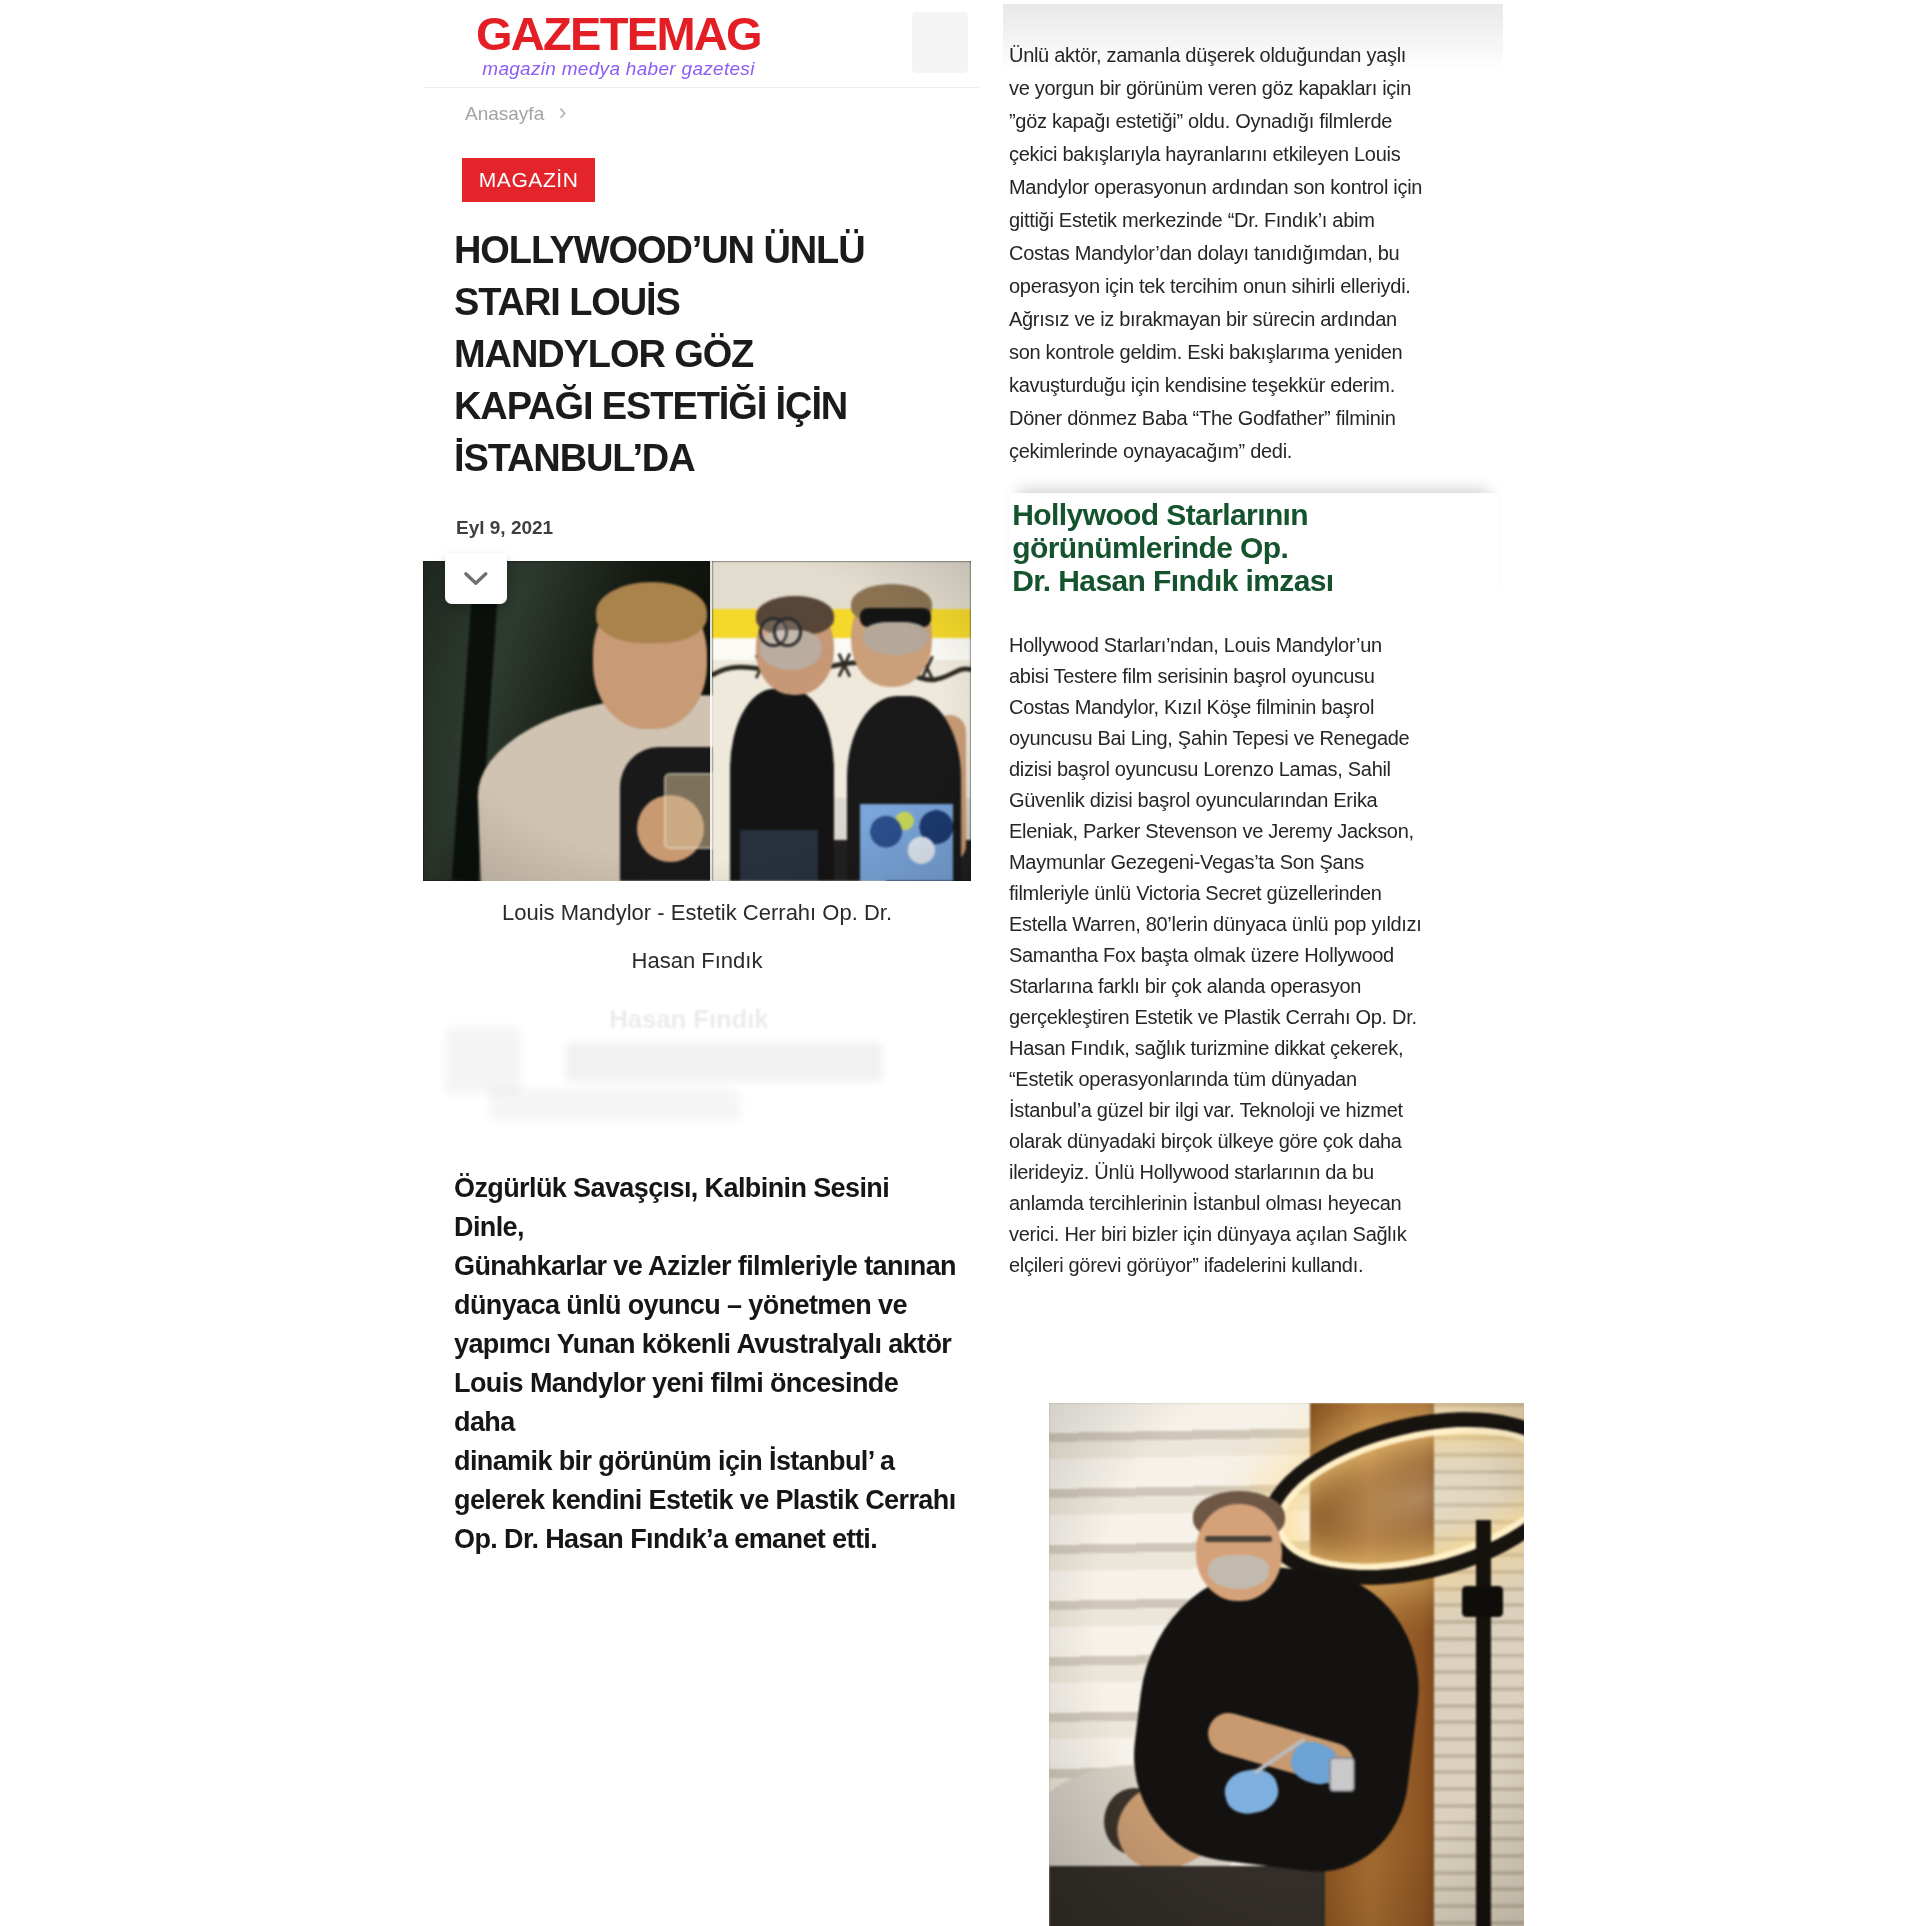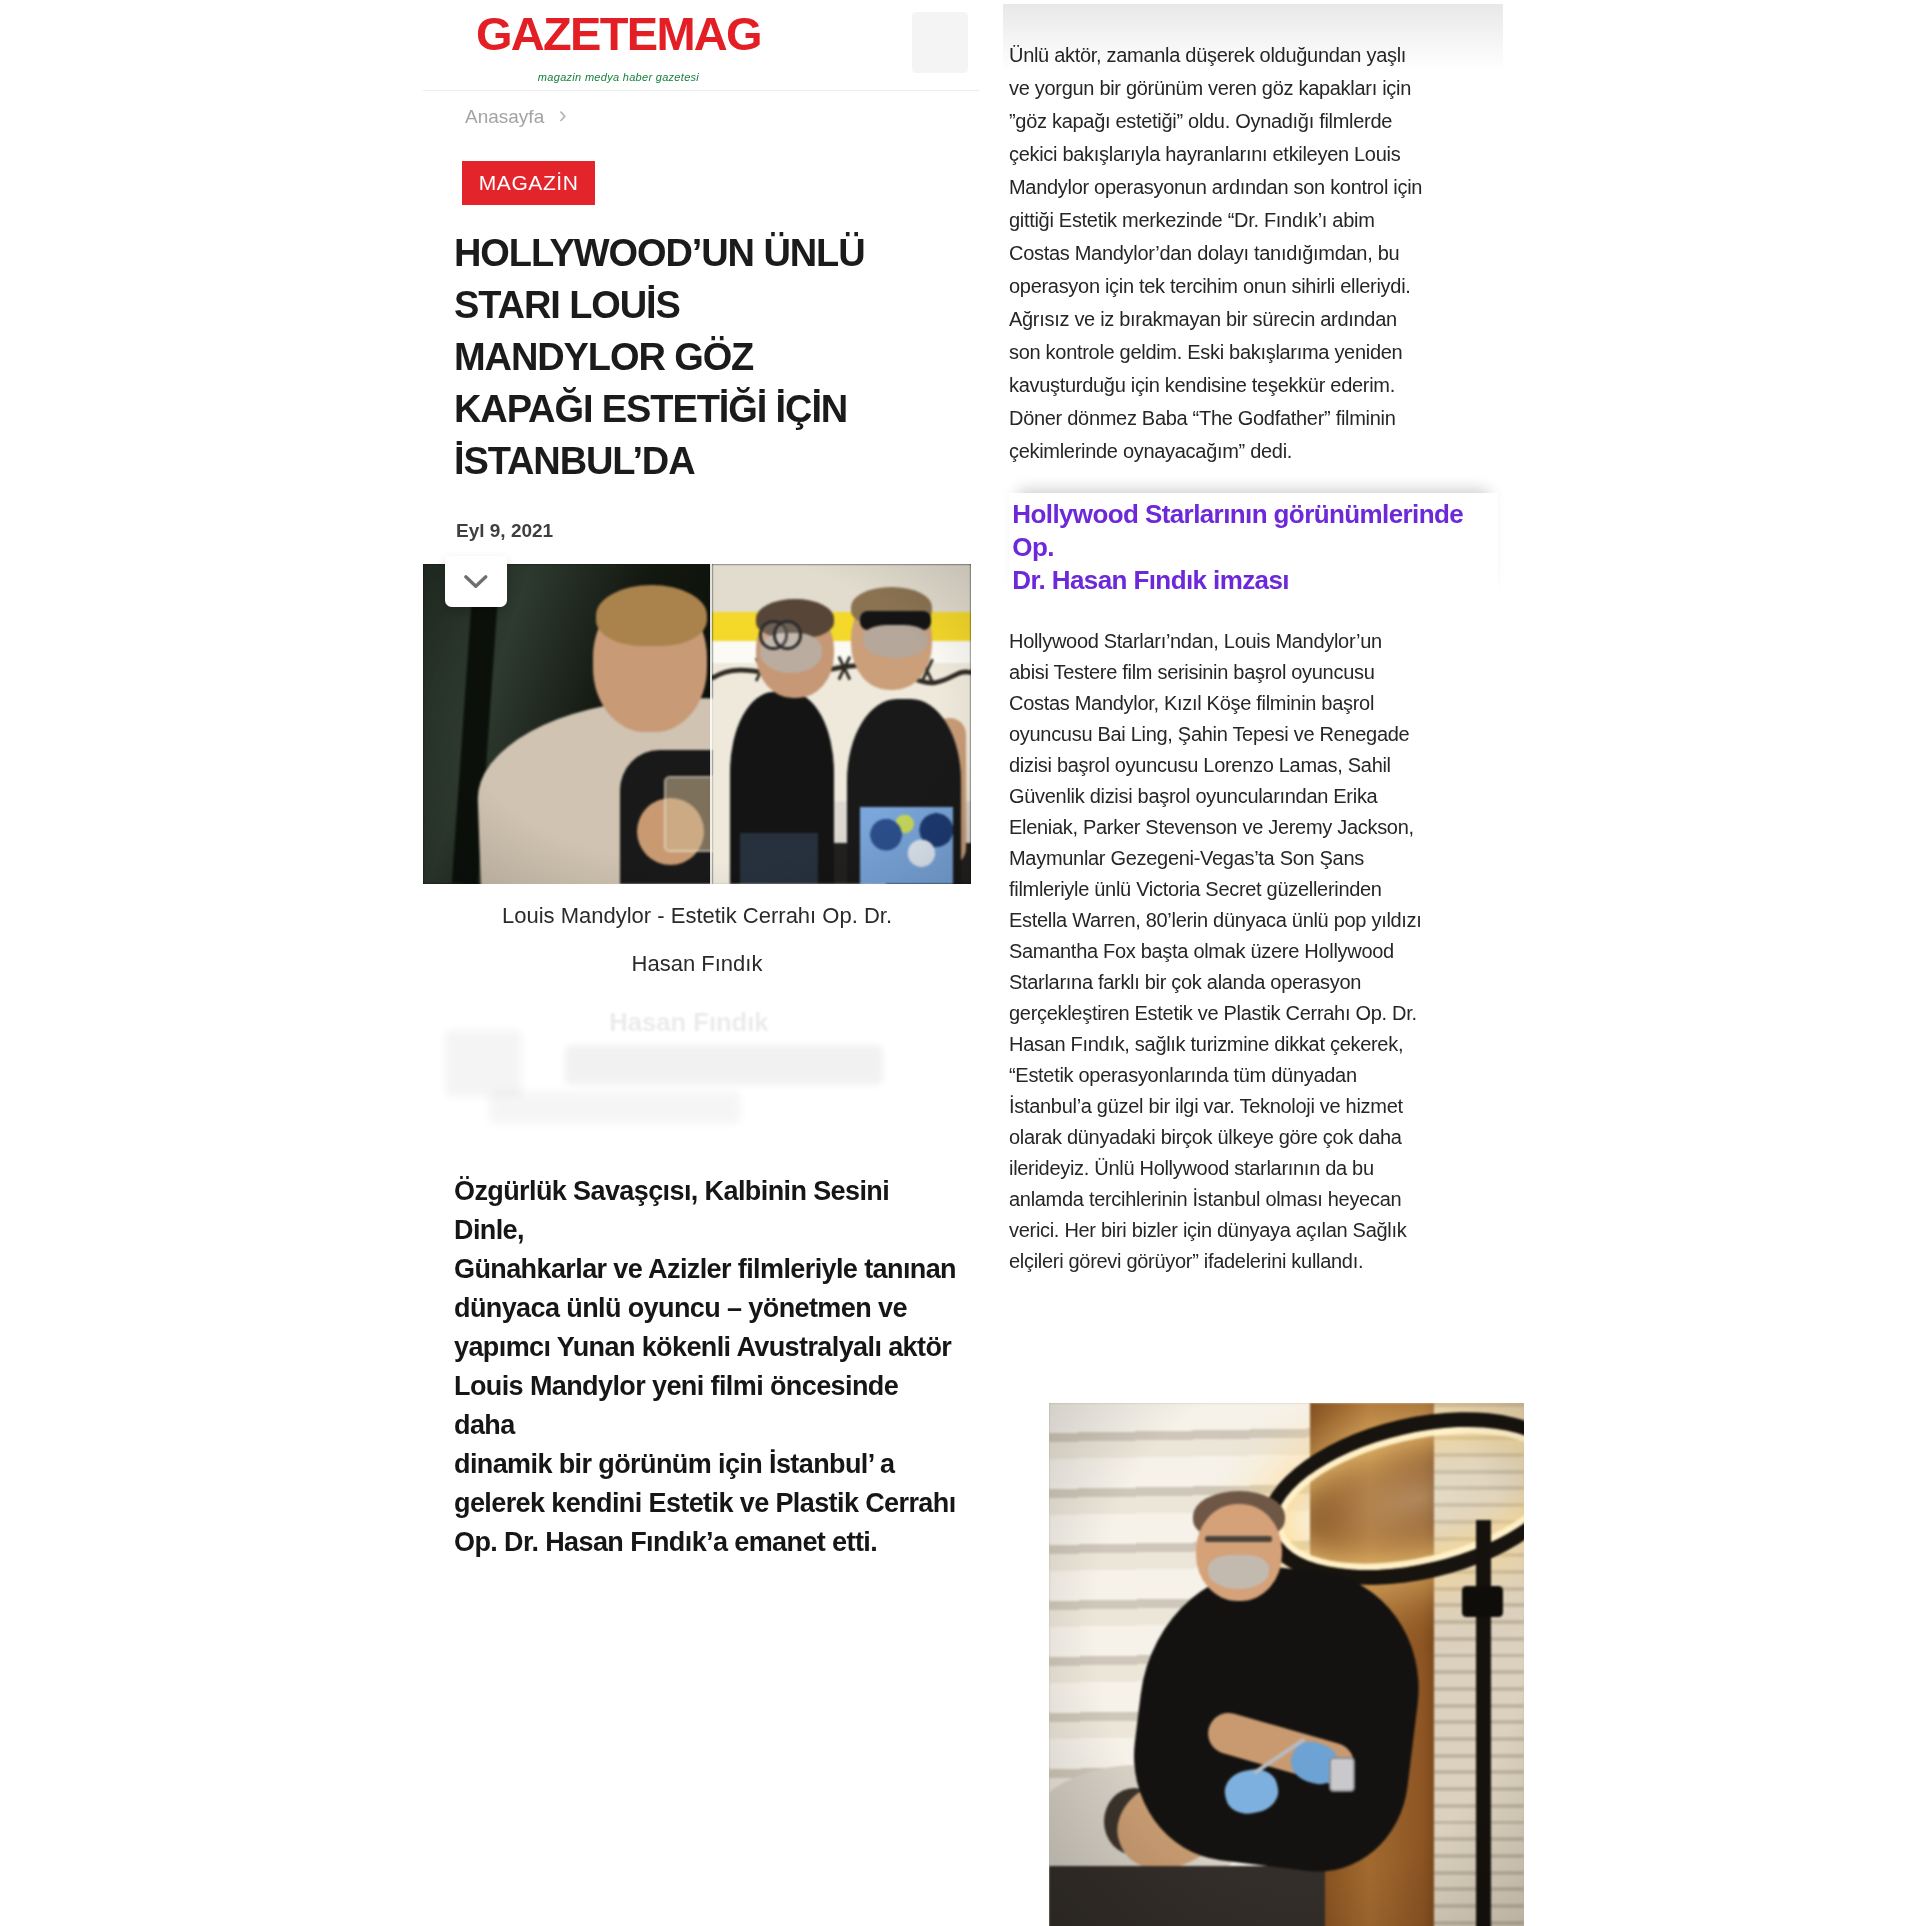--- a/index.html
+++ b/index.html
@@ -4,21 +4,21 @@
 <style>
   html,body{margin:0;padding:0;background:#fff;}
   #page{position:relative;width:1926px;height:1926px;background:#ffffff;overflow:hidden;
         font-family:"Liberation Sans", sans-serif;color:#222;}
   .pre{white-space:pre-line;}
 
   
   .col-left{position:absolute;left:423px;top:0;width:548px;}
   .logo-wrap{margin:9px 0 0 53px;display:inline-block;text-align:center;}
   .logo-text{display:block;font-size:47px;line-height:49px;font-weight:800;letter-spacing:-1.7px;color:#e31e24;}
-  .logo-tagline{display:block;font-size:11px;font-style:italic;color:#15803d;margin-top:13px;letter-spacing:0.3px;}
+  .logo-tagline{display:block;font-size:19px;font-style:italic;color:#8b5cf6;margin-top:0;letter-spacing:0.3px;}
   .header-ghost{position:absolute;left:489px;top:12.2px;width:56px;height:61px;background:#f4f4f4;border-radius:4.4px;}
   .divider{margin-top:6.7px;width:556px;border:0;border-top:1.1px solid #ededed;height:0;}
   .crumb{margin:15.6px 0 0 42px;display:flex;align-items:flex-start;gap:14.5px;font-size:19px;color:#a3a3a3;}
   .crumb-sep{font-size:23.4px;line-height:19px;color:#b5b5b5;}
   .badge{display:inline-block;margin:33px 0 0 39px;background:#e3242b;color:#fff;
          font-size:21px;font-weight:400;letter-spacing:0.6px;padding:10px 16.7px;}
   .headline{margin:22px 0 0 31px;width:503px;font-size:38px;line-height:52px;font-weight:800;
             color:#1b1b1b;letter-spacing:-1.1px;}
   .date{margin:33px 0 0 33px;font-size:19px;font-weight:700;color:#3f3f3f;}
 
@@ -82,21 +82,21 @@
          color:#161616;letter-spacing:-0.6px;}
 
   
   .col-right{position:absolute;left:1009px;top:0;width:489px;height:1926px;}
   .top-shade{position:absolute;left:-5.6px;top:4.4px;width:500px;height:67px;
              background:linear-gradient(180deg,rgba(0,0,0,.09),rgba(0,0,0,0));}
   .p{position:relative;font-size:20px;line-height:33px;color:#262626;letter-spacing:-0.3px;}
   .p1{padding-top:19px;}
   .p2{margin-top:30px;}
   .subhead{position:relative;margin-top:24.5px;padding:5.6px 4.4px 7.8px 3.3px;background:#fff;
-           font-size:26px;line-height:33px;font-weight:700;color:#6d28d9;letter-spacing:-0.6px;
+           font-size:30px;line-height:33px;font-weight:700;color:#14532d;letter-spacing:-0.6px;
            box-shadow:0 -12.2px 14.5px -9px rgba(0,0,0,.20);}
   .p3{margin-top:13.3px;line-height:31px;}
 
   .doc-photo{position:absolute;left:0;top:1394px;width:475px;height:532px;overflow:hidden;background:#cfc5b4;}
   .dp-blinds{position:absolute;left:0;top:0;width:57%;height:100%;
      background:repeating-linear-gradient(179deg,#f6f2ea 0 30px,#cfc7ba 30px 39px,#ece6da 39px 56px);}
   .dp-wood{position:absolute;left:55%;top:0;width:28%;height:100%;
      background:linear-gradient(90deg,#7c4a1e,#a06a33 45%,#8a5526 85%,#6e3f18);}
   .dp-stone{position:absolute;right:0;top:0;width:19%;height:100%;background:#dbd1bf;
      background-image:repeating-linear-gradient(180deg,rgba(120,105,80,.28) 0 3.9px,rgba(0,0,0,0) 3.9px 16.7px);}

